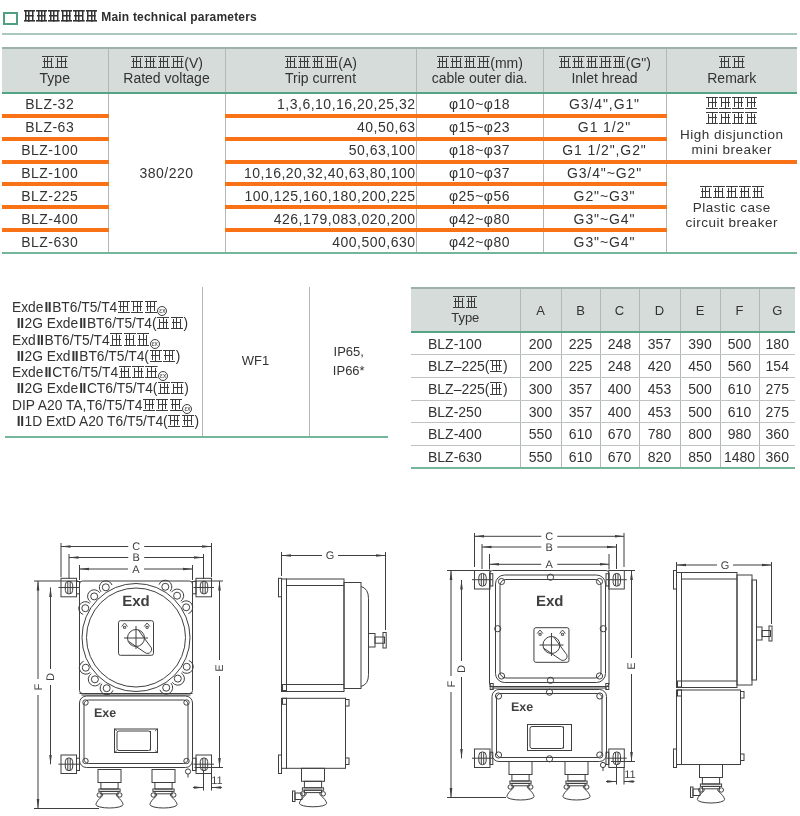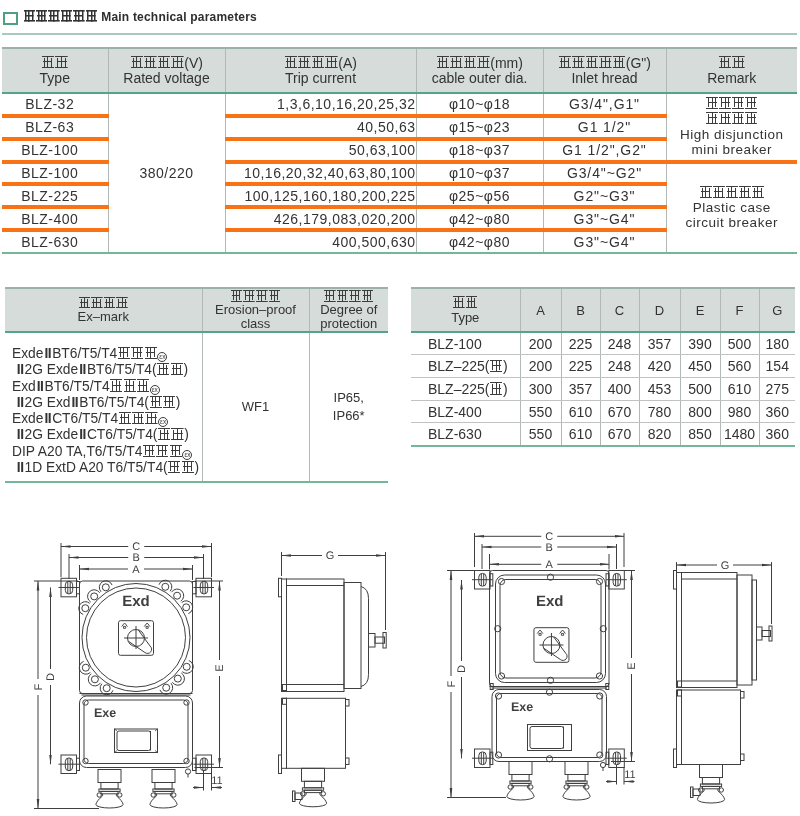--- a/index.html
+++ b/index.html
@@ -125,25 +125,20 @@
 </tbody>
   </table>
 
 <table class="abs" id="t2">
 <colgroup>
       <col style="width:197px">
       <col style="width:107px">
       <col style="width:79px">
     </colgroup>
 <tbody>
-      <tr>
-<th><i class="h"></i><i class="h"></i><i class="h"></i><i class="h"></i><br>Ex–mark</th>
-<th class="vd"><i class="h"></i><i class="h"></i><i class="h"></i><i class="h"></i><br>Erosion–proof<br>class</th>
-<th class="vd"><i class="h"></i><i class="h"></i><i class="h"></i><i class="h"></i><br>Degree of<br>protection</th>
-</tr>
 <tr>
 <td class="l">Exde<b class="r2">II</b>BT6/T5/T4<i class="h"></i><i class="h"></i><i class="h"></i><span class="ex">εx</span><br>
 &nbsp;<b class="r2">II</b>2G Exde<b class="r2">II</b>BT6/T5/T4(<i class="h"></i><i class="h"></i>)<br>
 Exd<b class="r2">II</b>BT6/T5/T4<i class="h"></i><i class="h"></i><i class="h"></i><span class="ex">εx</span><br>
 &nbsp;<b class="r2">II</b>2G Exd<b class="r2">II</b>BT6/T5/T4(<i class="h"></i><i class="h"></i>)<br>
 Exde<b class="r2">II</b>CT6/T5/T4<i class="h"></i><i class="h"></i><i class="h"></i><span class="ex">εx</span><br>
 &nbsp;<b class="r2">II</b>2G Exde<b class="r2">II</b>CT6/T5/T4(<i class="h"></i><i class="h"></i>)<br>
 DIP A20 TA,T6/T5/T4<i class="h"></i><i class="h"></i><i class="h"></i><span class="ex">εx</span><br>
 &nbsp;<b class="r2">II</b>1D ExtD A20 T6/T5/T4(<i class="h"></i><i class="h"></i>)</td>
 <td class="vd">WF1</td>
@@ -189,20 +184,30 @@
         <td class="vd">200</td>
         <td class="vd">225</td>
         <td class="vd">248</td>
         <td class="vd">420</td>
         <td class="vd">450</td>
         <td class="vd">560</td>
         <td class="vd">154</td>
       </tr>
 <tr>
         <td class="l">BLZ–225(<i class="h"></i>)</td>
+        <td class="vd">300</td>
+        <td class="vd">357</td>
+        <td class="vd">400</td>
+        <td class="vd">453</td>
+        <td class="vd">500</td>
+        <td class="vd">610</td>
+        <td class="vd">275</td>
+      </tr>
+<tr>
+        <td class="l">BLZ-250</td>
         <td class="vd">300</td>
         <td class="vd">357</td>
         <td class="vd">400</td>
         <td class="vd">453</td>
         <td class="vd">500</td>
         <td class="vd">610</td>
         <td class="vd">275</td>
       </tr>
 <tr>
         <td class="l">BLZ-400</td>

